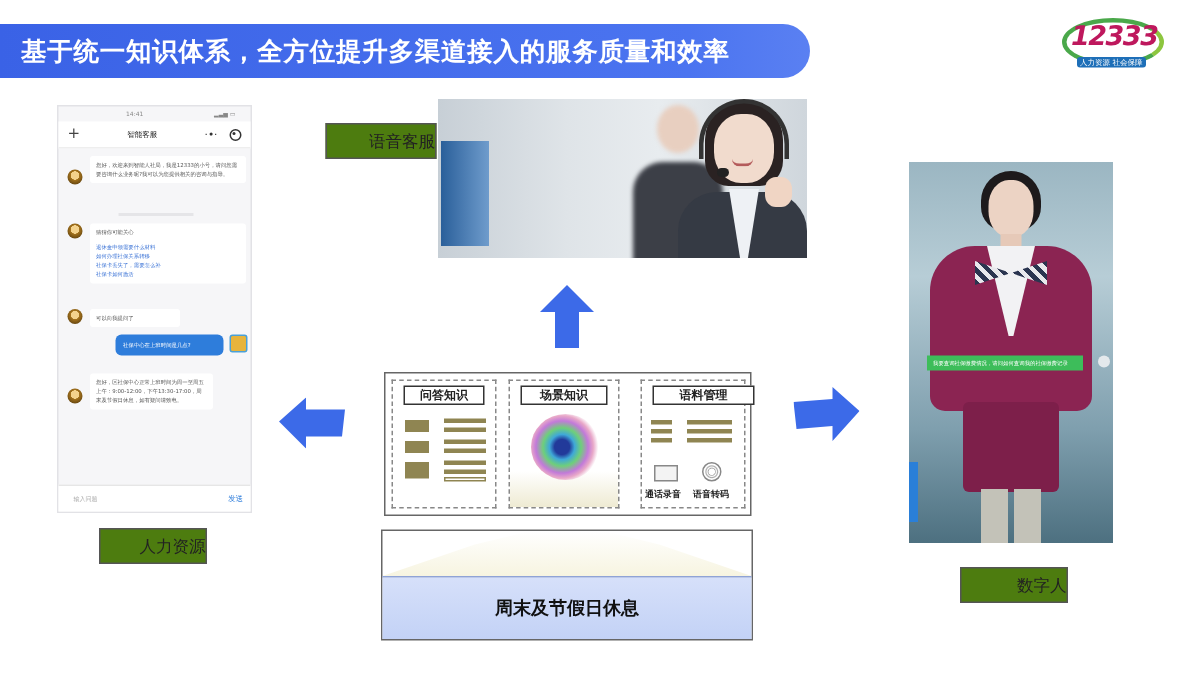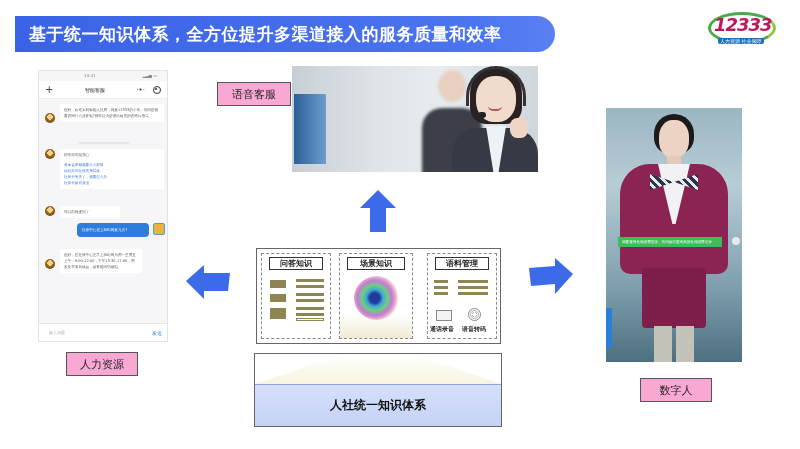--- a/index.html
+++ b/index.html
@@ -4,21 +4,21 @@
 <style>
   * { box-sizing: border-box; margin: 0; padding: 0; }
   html, body { width: 800px; height: 449px; background: #ffffff; overflow: hidden; }
   body { position: relative; font-family: "DejaVu Sans", "Liberation Sans", sans-serif; color: #222; }
 
   .title-banner {
     position: absolute; left: 0; top: 16px; width: 540px; height: 36px;
     background: linear-gradient(90deg, #3a62e6 0%, #4b74f0 85%, #5a80f2 100%);
     border-radius: 0 18px 18px 0;
     color: #fff; font-size: 17px; font-weight: bold;
-    display: flex; align-items: center; padding-left: 14px; letter-spacing: 0.5px; margin-left: 15px;
+    display: flex; align-items: center; padding-left: 14px; letter-spacing: 0.5px;
   }
 
   .logo { position: absolute; left: 708px; top: 10px; width: 68px; height: 40px; }
   .logo .num { position: absolute; left: 6px; top: 4px; font-size: 18px; font-weight: bold; color: #be185d; font-style: italic; letter-spacing: -1px; }
   .logo .ring { position: absolute; left: 0; top: 2px; width: 68px; height: 32px; border-radius: 50%; border: 3px solid #4aa84a; border-right-color: #8dc63f; }
   .logo .tag { position: absolute; left: 10px; top: 28px; font-size: 5px; color: #fff; background: #1e6fb8; padding: 0 2px; border-radius: 2px; }
 
   
   .phone { position: absolute; left: 38px; top: 70px; width: 130px; height: 272px; background: #f6f6f8; border: 1px solid #e2e2e6; }
   .phone .status { height: 10px; font-size: 4px; color: #888; display: flex; justify-content: space-between; padding: 2px 10px 0 45px; }
@@ -29,21 +29,21 @@
   .phone .nav .target::after { content:""; position:absolute; left:1.5px; top:1.5px; width:2px; height:2px; background:#333; border-radius:50%; }
   .msg { position: absolute; display: flex; align-items: flex-start; }
   .avatar { width: 10px; height: 10px; border-radius: 50%; background: radial-gradient(circle at 50% 40%, #f3d28c 35%, #a5731c 37%, #6b4a12 75%); flex: none; }
   .bubble { background: #fff; font-size: 3.6px; line-height: 6px; color: #555; padding: 3px 4px; margin-left: 5px; border-radius: 2px; }
   .bubble.user { background: #2e7ddb; color: #fff; border-radius: 4px; margin-left: 0; margin-right: 4px; }
   .bot-icon { width: 12px; height: 12px; background: #e7b43c; border: 1px solid #4aa0d8; border-radius: 2px; }
   .phone .divider { position: absolute; left: 40px; top: 71px; width: 50px; height: 2px; background: #e5e5e8; }
   .phone .input { position: absolute; left: 0; bottom: 0; width: 100%; height: 18px; background: #fff; border-top: 1px solid #e6e6e6; display: flex; align-items: center; justify-content: space-between; padding: 0 5px 0 10px; font-size: 4px; color: #aaa; }
   .phone .input .send { color: #2e7ddb; font-size: 5px; }
 
-  .label-box { position: absolute; border: 1px solid #555; background: #f9a8d4; font-size: 11px; display: flex; align-items: center; justify-content: center; color: #222; }
+  .label-box { position: absolute; border: 1px solid #555; background: #4d7c0f; font-size: 11px; display: flex; align-items: center; justify-content: flex-end; color: #222; }
 
   
   .voice-photo { position: absolute; left: 292px; top: 66px; width: 246px; height: 106px; overflow: hidden;
     background: linear-gradient(90deg, #c7cfd6 0%, #dfe4e8 35%, #e8ecef 60%, #cfd6dc 100%); }
   .voice-photo .monitor { position: absolute; left: 2px; top: 28px; width: 32px; height: 70px; background: linear-gradient(90deg,#2a5f9a,#6f9ccc); }
   .voice-photo .p2 { position: absolute; left: 130px; top: 4px; width: 60px; height: 110px; }
   .voice-photo .p2 .head { position: absolute; left: 16px; top: 0; width: 28px; height: 32px; border-radius: 50%; background: #e8cfc0; filter: blur(1.5px); }
   .voice-photo .p2 .body { position: absolute; left: 0; top: 38px; width: 60px; height: 70px; background: #3c3f47; border-radius: 20px 20px 0 0; filter: blur(1.5px); }
   .voice-photo .p1 { position: absolute; left: 160px; top: 0; width: 86px; height: 106px; }
   .voice-photo .p1 .hair { position: absolute; left: 18px; top: 2px; width: 52px; height: 56px; border-radius: 45% 45% 30% 30%; background: #2a2222; }
@@ -214,37 +214,37 @@
     <div class="olive" style="left:8px;top:40px;width:16px;height:8px;"></div>
     <div class="olive line" style="left:34px;top:39px;width:28px;"></div>
     <div class="olive line" style="left:34px;top:45px;width:28px;"></div>
     <div class="olive" style="left:8px;top:54px;width:16px;height:11px;"></div>
     <div class="olive line" style="left:34px;top:53px;width:28px;"></div>
     <div class="olive line" style="left:34px;top:59px;width:28px;"></div>
     <div style="position:absolute;left:34px;top:64px;width:28px;height:3px;border:1px solid #8f8552;background:#fff;"></div>
   </div>
 
   <div class="kcol" style="left:170px;width:70px;">
-    <div class="khead" style="width:54px;">语料管理</div>
+    <div class="khead" style="width:68px;">语料管理</div>
     <div class="olive line" style="left:6px;top:26px;width:14px;height:3px;"></div>
     <div class="olive line" style="left:6px;top:32px;width:14px;height:3px;"></div>
     <div class="olive line" style="left:6px;top:38px;width:14px;height:3px;"></div>
     <div class="olive line" style="left:30px;top:26px;width:30px;height:3px;"></div>
     <div class="olive line" style="left:30px;top:32px;width:30px;height:3px;"></div>
     <div class="olive line" style="left:30px;top:38px;width:30px;height:3px;"></div>
     <div class="tool-icon" style="left:8px;top:56px;"></div>
     <div class="tool-icon round" style="left:40px;top:54px;"></div>
     <div class="tool-label" style="left:2px;top:71px;">通话录音</div>
     <div class="tool-label" style="left:34px;top:71px;">语音转码</div>
   </div>
 </div>
 
 <div class="base-outer">
   <div class="mountain"></div>
-  <div class="base-foot">人社统一知识体系</div>
+  <div class="base-foot">周末及节假日休息</div>
 </div>
 
 <div class="dh">
   <div class="blue-bar"></div>
   <div class="hair"></div>
   <div class="face"></div>
   <div class="neck"></div>
   <div class="jacket"></div>
   <div class="blouse"></div>
   <div class="bow"></div>

